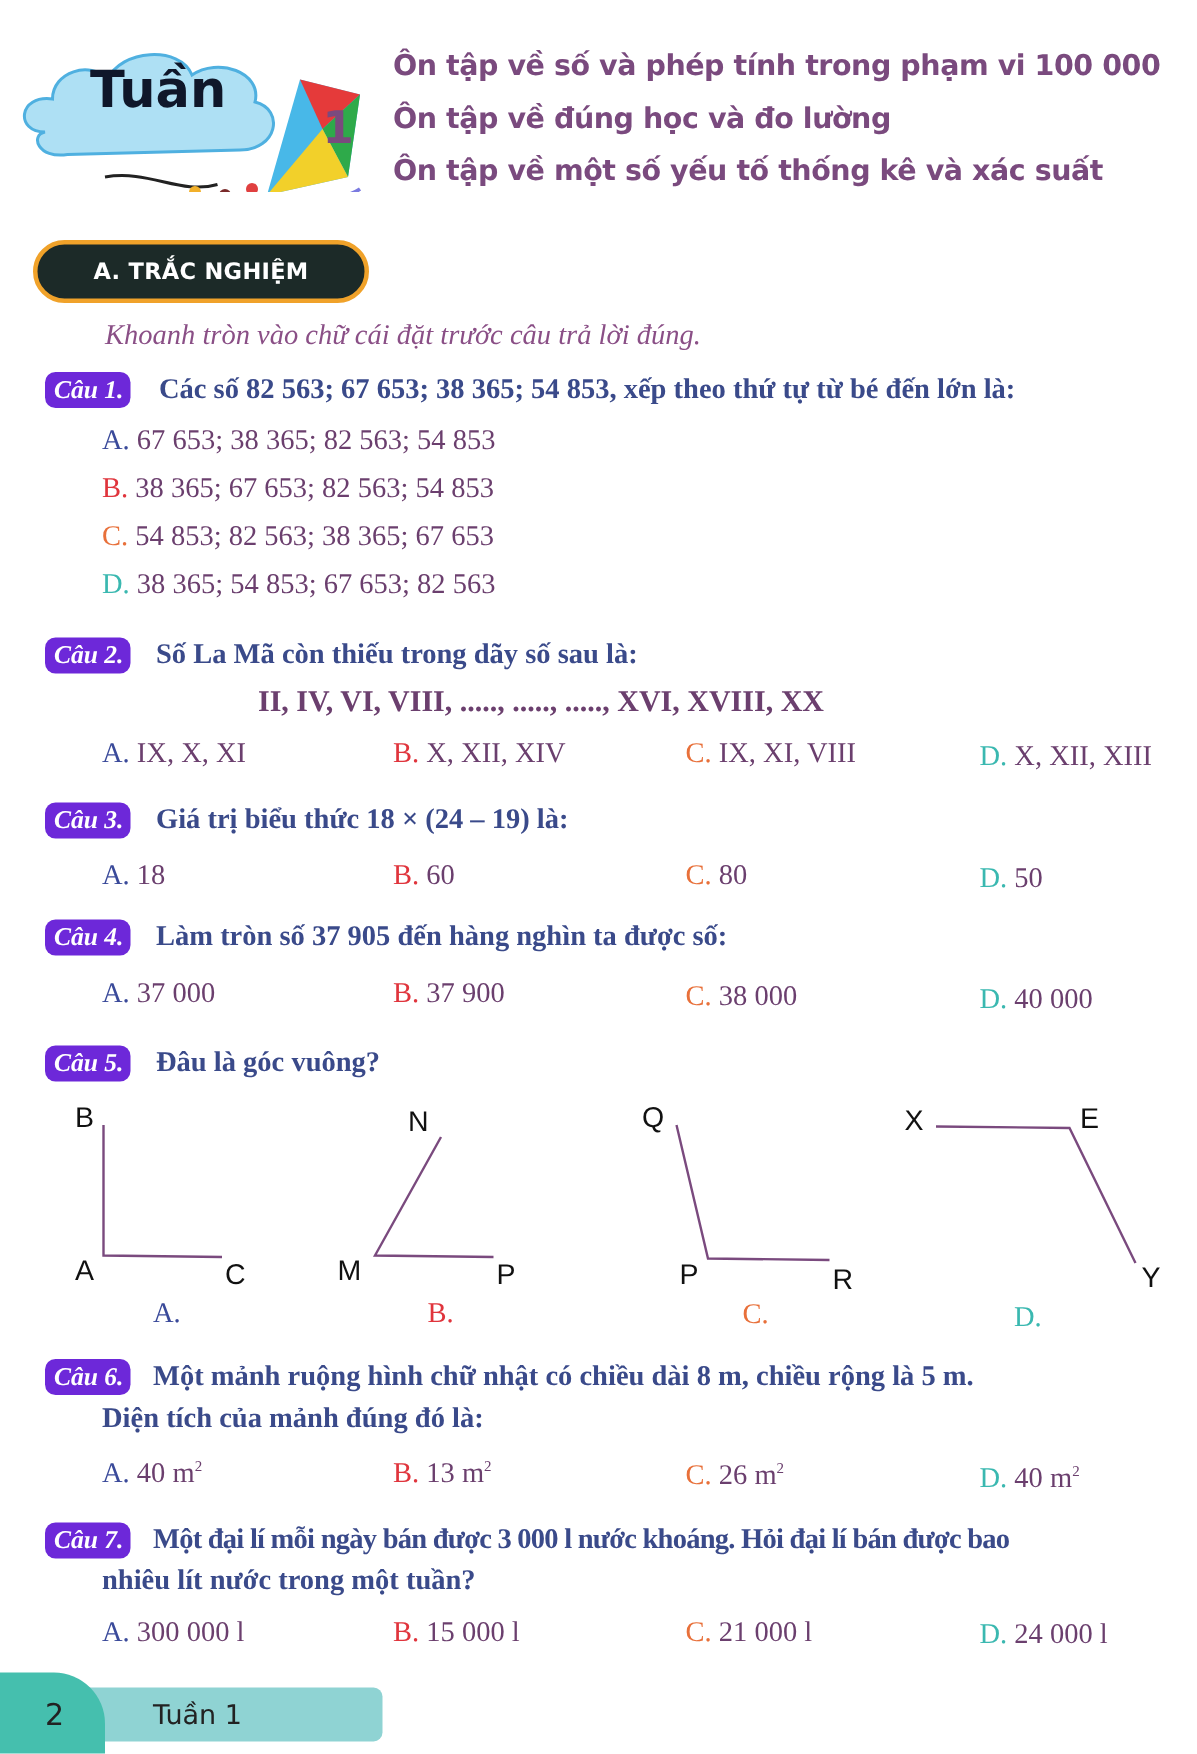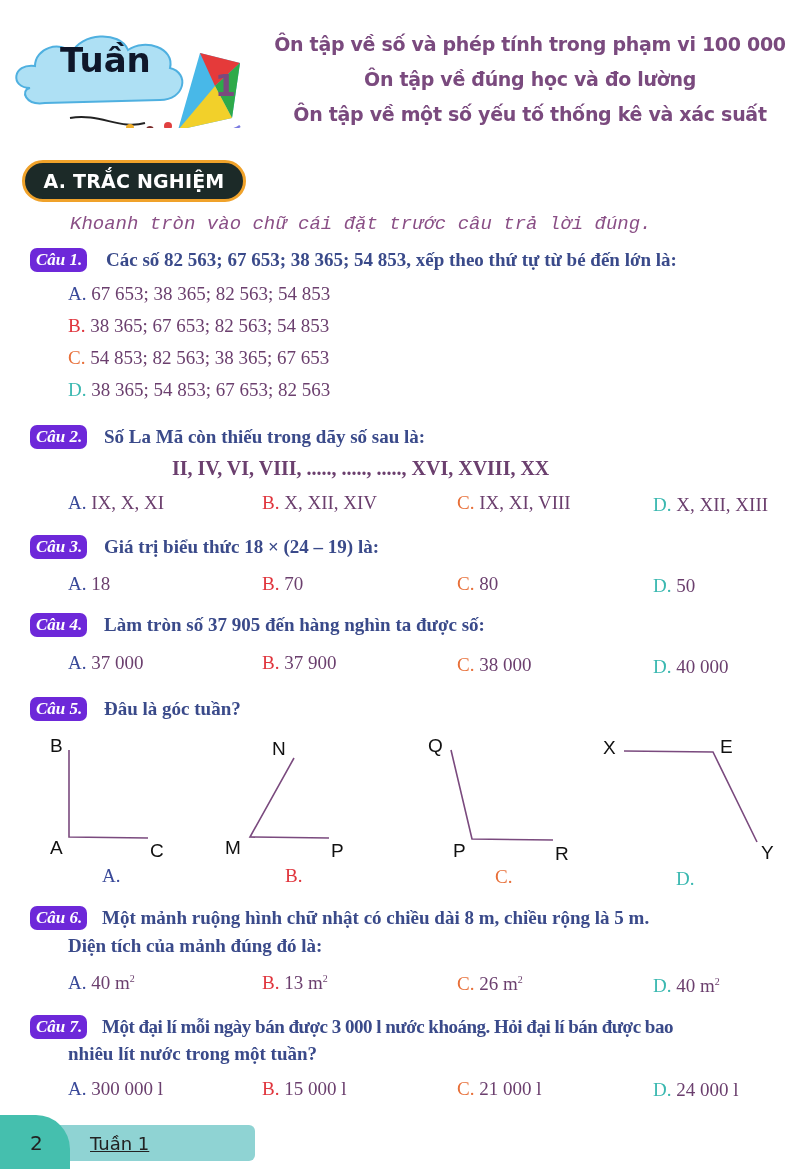--- a/index.html
+++ b/index.html
@@ -2,44 +2,44 @@
 <html><head>
 <meta charset="utf-8">
 <style>
   html, body { margin:0; padding:0; }
   body { width:798px; height:1169px; background:#ffffff; position:relative; overflow:hidden;
          font-family:"Liberation Serif", serif; color:#6b3f6e; }
   .abs { position:absolute; }
 
   
   .cloud { left:18px; top:28px; width:190px; height:85px; }
-  .topic { left:262px; width:536px; text-align:center; font-family:"DejaVu Sans", sans-serif;
+  .topic { left:262px; width:536px; text-align:left; font-family:"DejaVu Sans", sans-serif;
            font-weight:bold; color:#7a4a7e; font-size:19px; letter-spacing:-0.3px; }
 
   
   .section { left:22px; top:160px; width:224px; height:42px; background:#1c2a28; border:3px solid #f0a22a;
              border-radius:22px; box-sizing:border-box; color:#fff; font-family:"DejaVu Sans", sans-serif;
-             font-weight:bold; font-size:19px; display:flex; align-items:center; justify-content:center; letter-spacing:0.2px; }
-  .instr { left:70px; top:213px; font-style:italic; font-size:19px; color:#8a4f86;font-family:Liberation Mono, monospace; }
+             font-weight:bold; font-size:15px; display:flex; align-items:center; justify-content:center; letter-spacing:0.2px; }
+  .instr { left:70px; top:213px; font-style:italic; font-size:19px; color:#8a4f86; }
 
   .tag { position:absolute; background:#6d28d9; color:#ffffff; font-style:italic; font-weight:bold;
          font-size:17px; border-radius:7px; padding:1px 5px 2px 6px; line-height:21px; }
   .qtext { position:absolute; font-weight:bold; color:#3a4a8a; font-size:19px; }
   .opt { position:absolute; font-size:19px; color:#6b3f6e; white-space:nowrap;text-align:center; }
   .lA { color:#3a4a9a; } .lB { color:#e0343c; } .lC { color:#e8703a; } .lD { color:#3ab8b0; }
   .seq { position:absolute; font-weight:bold; color:#6b3f6e; font-size:20px; }
 
   .pt { position:absolute; font-family:"Liberation Sans", sans-serif; font-size:19px; color:#111; }
   .figlabel { position:absolute; font-size:19px; }
 
   
   .foot-bar { left:0; top:1125px; width:255px; height:36px; background:#8fd3d3; border-radius:0 6px 6px 0; }
   .foot-num { left:0; top:1115px; width:70px; height:54px; background:#45bfae; border-radius:0 34px 0 0; }
   .foot-num-t { left:30px; top:1131px; font-family:"DejaVu Sans", sans-serif; font-size:20px; color:#222; }
-  .foot-t { left:90px; top:1133px; font-family:"DejaVu Sans", sans-serif; font-size:18px; color:#222;text-decoration:underline; }
+  .foot-t { left:102px; top:1133px; font-family:"DejaVu Sans", sans-serif; font-size:18px; color:#222; }
   sup { font-size:10px; }
 </style>
 </head>
 <body>
 
 <div class="abs cloud">
   <svg width="240" height="110" viewBox="0 0 240 110" style="position:absolute;left:-8px;top:-10px;">
     <path d="M20 70 C0 70 2 45 25 48 C25 30 50 22 62 35 C70 15 110 12 118 32 C135 20 165 30 160 50 C180 55 175 82 150 82 L35 85 C15 88 10 72 20 70 Z" fill="#aee0f4" stroke="#4fb0e0" stroke-width="2"></path>
     <polygon points="190,35 230,45 222,100 168,112" fill="#48b8e8"></polygon>
     <polygon points="190,35 230,45 205,68" fill="#e53a3a"></polygon>
@@ -79,37 +79,37 @@
   <div class="opt" style="left:68px;top:492px"><span class="lA">A.</span> <span>IX, X, XI</span></div>
   <div class="opt" style="left:262px;top:492px"><span class="lB">B.</span> <span>X, XII, XIV</span></div>
   <div class="opt" style="left:457px;top:492px"><span class="lC">C.</span> <span>IX, XI, VIII</span></div>
   <div class="opt" style="left:653px;top:494px"><span class="lD">D.</span> <span>X, XII, XIII</span></div>
 </div>
 
 <div>
   <span class="tag" style="left:30px;top:535px">Câu 3.</span>
   <span class="qtext" style="left:104px;top:536px">Giá trị biểu thức 18 × (24 – 19) là:</span>
   <div class="opt" style="left:68px;top:573px"><span class="lA">A.</span> <span>18</span></div>
-  <div class="opt" style="left:262px;top:573px"><span class="lB">B.</span> <span>70</span></div>
+  <div class="opt" style="left:262px;top:573px"><span class="lB">B.</span> <span>60</span></div>
   <div class="opt" style="left:457px;top:573px"><span class="lC">C.</span> <span>80</span></div>
   <div class="opt" style="left:653px;top:575px"><span class="lD">D.</span> <span>50</span></div>
 </div>
 
 <div>
   <span class="tag" style="left:30px;top:613px">Câu 4.</span>
   <span class="qtext" style="left:104px;top:614px">Làm tròn số 37 905 đến hàng nghìn ta được số:</span>
   <div class="opt" style="left:68px;top:652px"><span class="lA">A.</span> <span>37 000</span></div>
   <div class="opt" style="left:262px;top:652px"><span class="lB">B.</span> <span>37 900</span></div>
   <div class="opt" style="left:457px;top:654px"><span class="lC">C.</span> <span>38 000</span></div>
   <div class="opt" style="left:653px;top:656px"><span class="lD">D.</span> <span>40 000</span></div>
 </div>
 
 <div>
   <span class="tag" style="left:30px;top:697px">Câu 5.</span>
-  <span class="qtext" style="left:104px;top:698px">Đâu là góc tuần?</span>
+  <span class="qtext" style="left:104px;top:698px">Đâu là góc vuông?</span>
 
   <svg class="abs" style="left:0;top:720px" width="798" height="150">
     <g stroke="#7a4a7e" stroke-width="1.6" fill="none">
       <polyline points="69,30 69,117 148,118"></polyline>
       <polyline points="294,38 250,117 329,118"></polyline>
       <polyline points="451,30 472,119 553,120"></polyline>
       <polyline points="624,31 713,32 757,122"></polyline>
     </g>
   </svg>
   <span class="pt" style="left:50px;top:735px">B</span>

